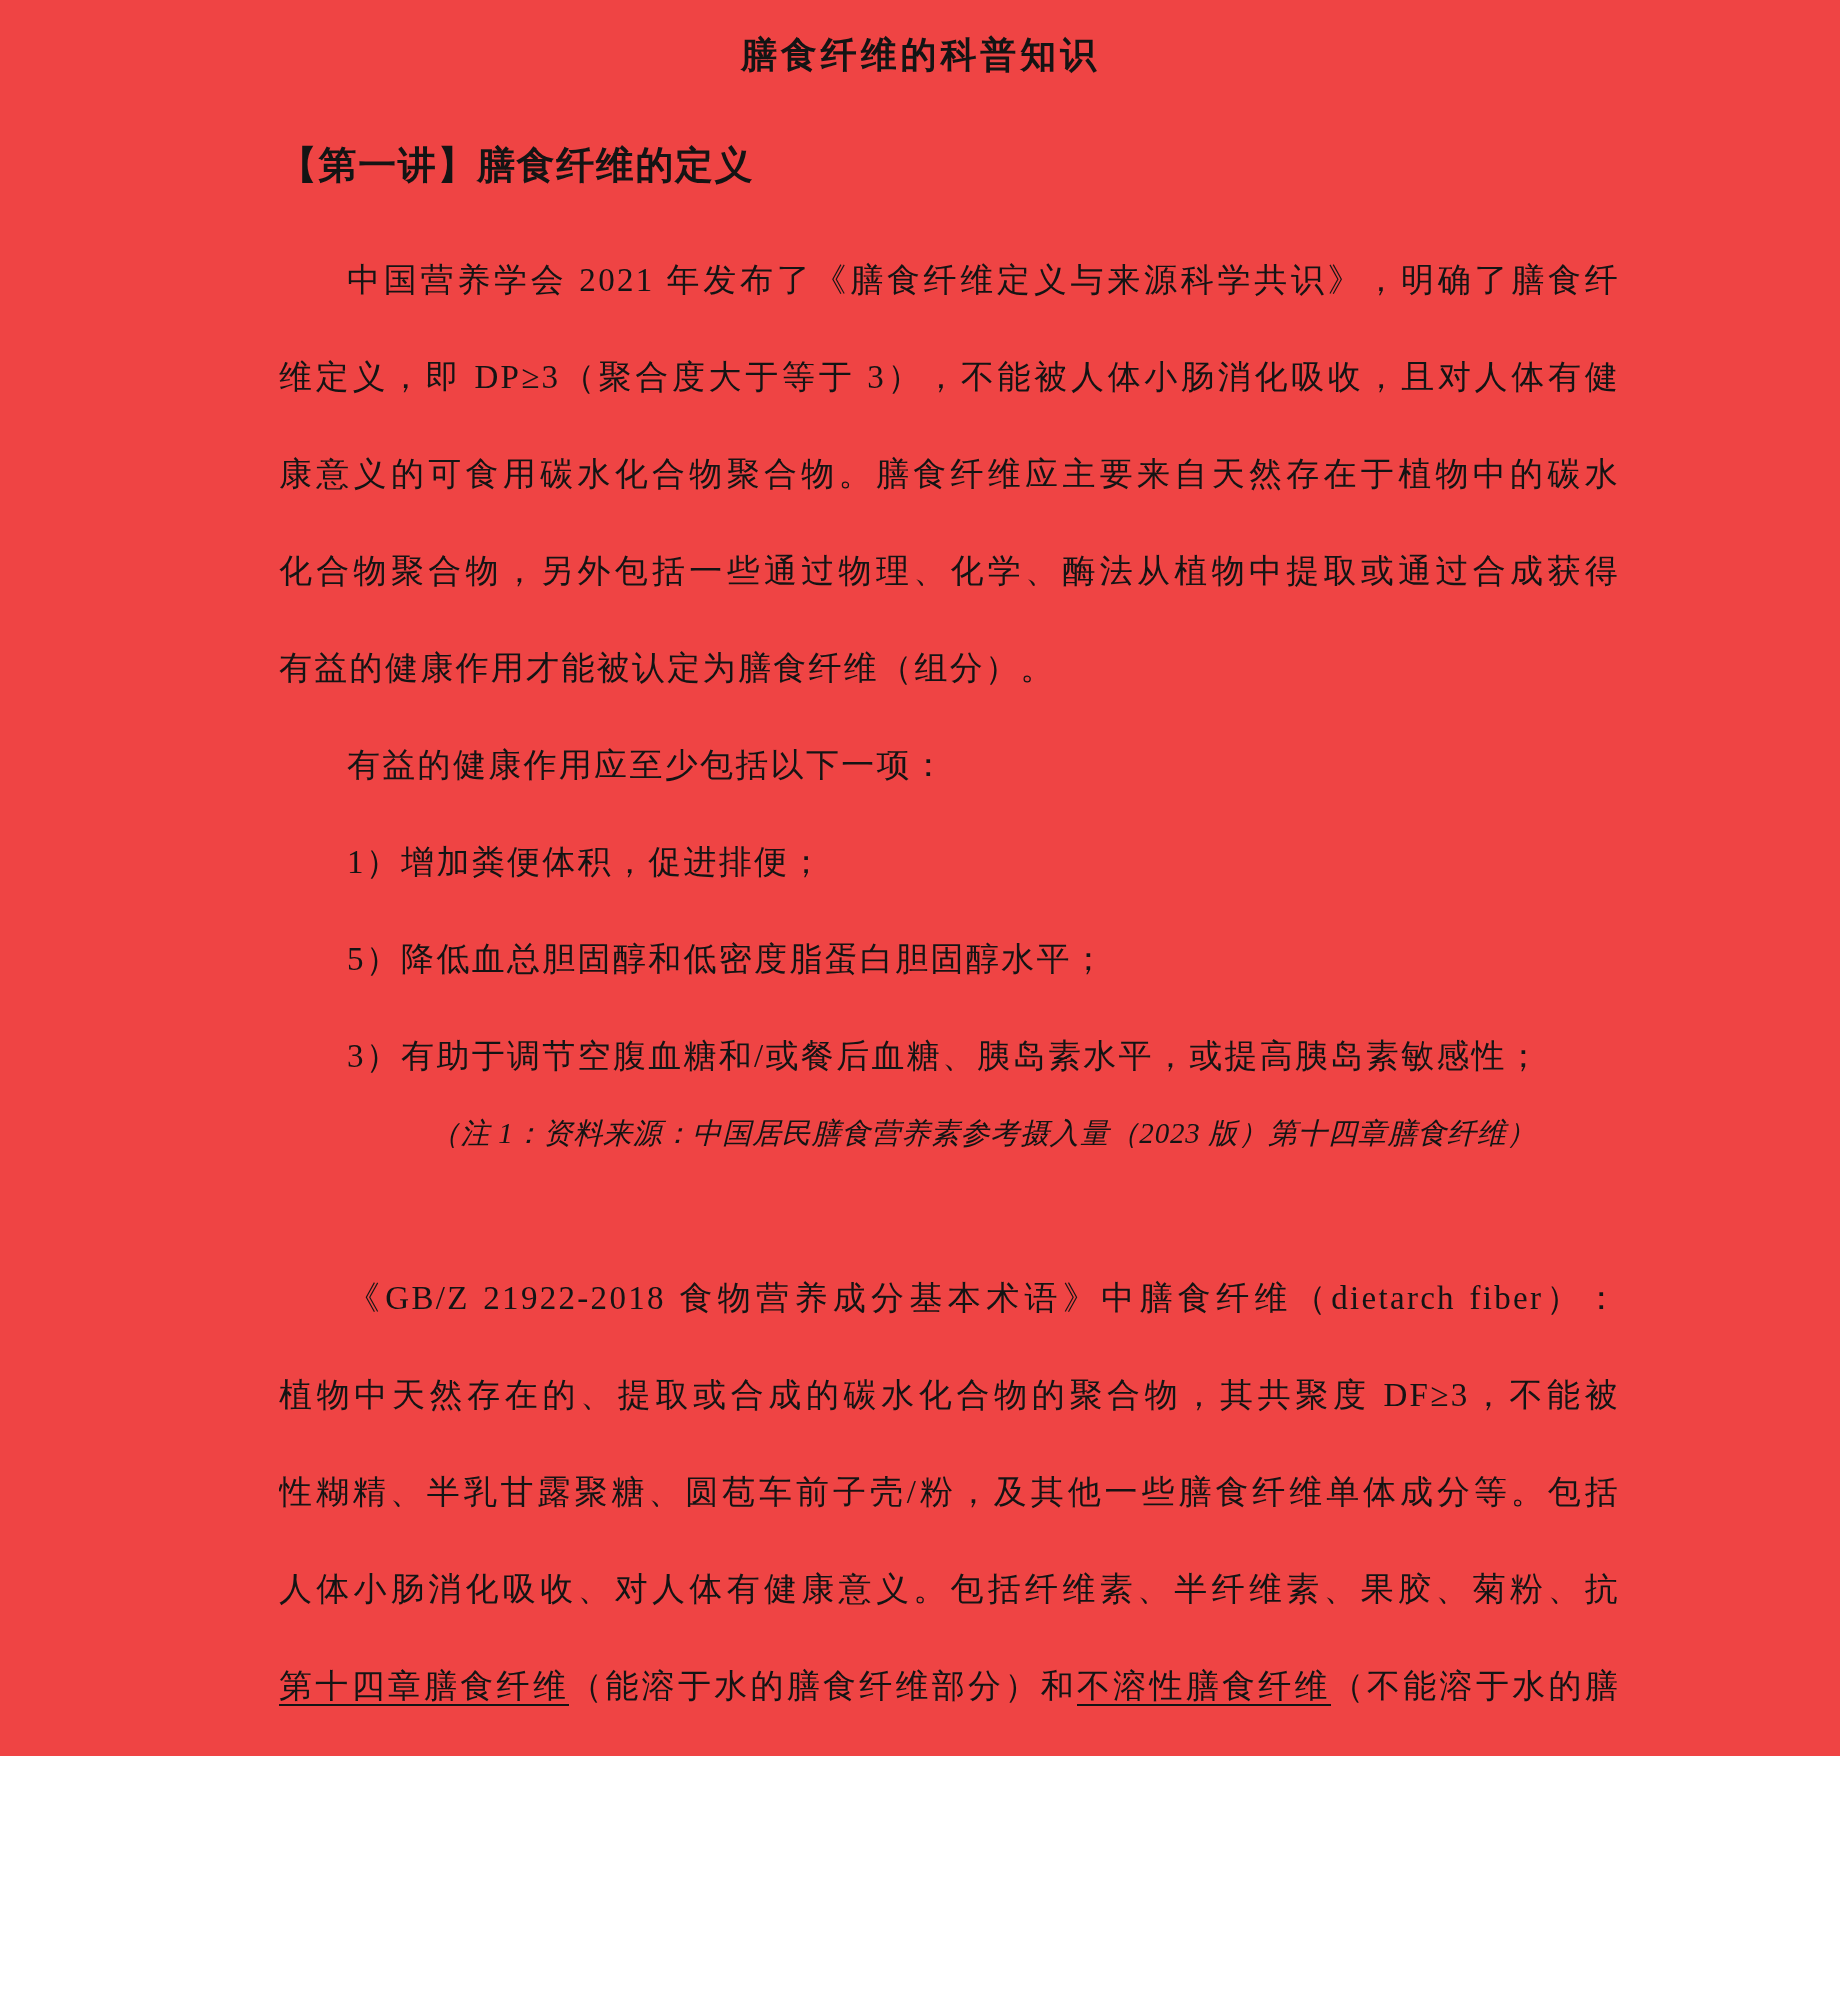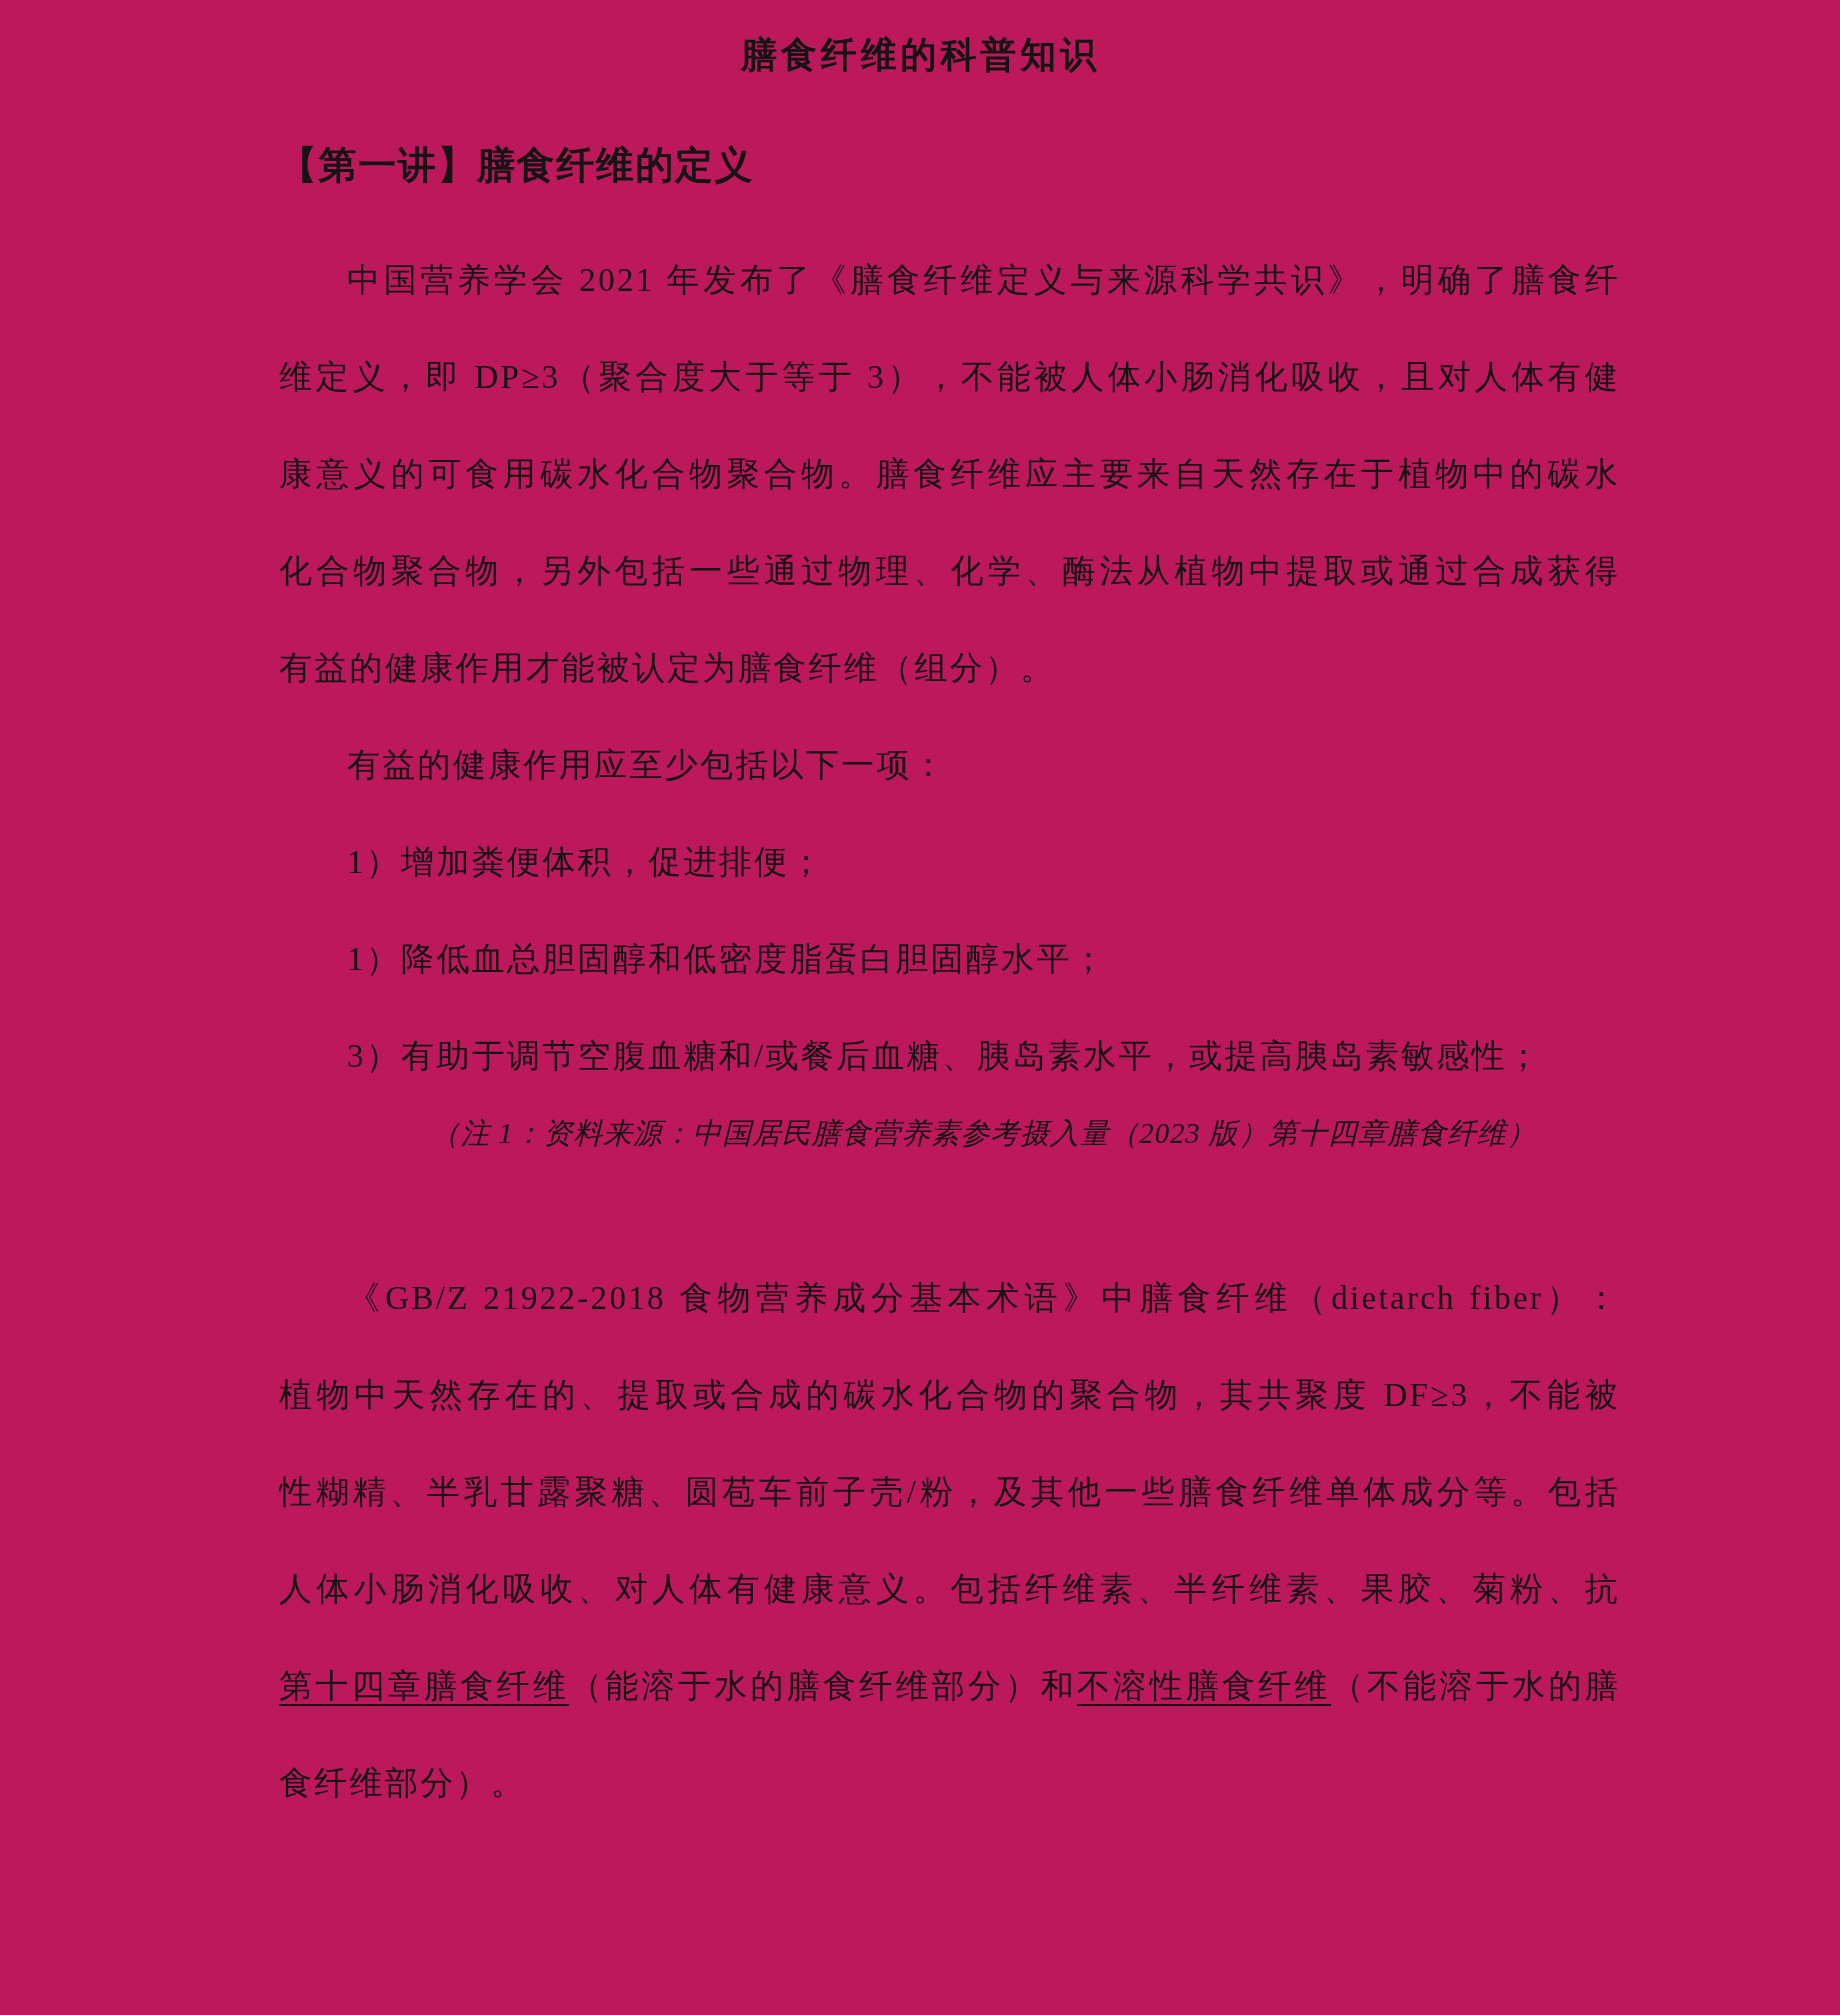--- a/index.html
+++ b/index.html
@@ -1,20 +1,20 @@
 <!DOCTYPE html>
 <html lang="zh" style="font-size:12.4px"><head>
 <meta charset="utf-8">
 <style>
   html, body { margin: 0; padding: 0; background: #ffffff; }
   .page {
     position: relative;
     width: 1841px;
-    height: 2015px;
-    background: #be185d;
+    height: 1756px;
+    background: #ef4444;
     color: #141414;
     overflow: hidden;
     font-family: "Liberation Serif", "DejaVu Serif", serif;
     box-sizing: border-box;
   }
   .title {
     margin: 0;
     padding-top: 31px;
     font-size: 36px;
     font-weight: 700;
@@ -78,21 +78,21 @@
       <div class="line jl">化合物聚合物，另外包括一些通过物理、化学、酶法从植物中提取或通过合成获得</div>
       <div class="line">有益的健康作用才能被认定为膳食纤维（组分）。</div>
     </div>
 
     <div class="para">
       <div class="line indent">有益的健康作用应至少包括以下一项：</div>
     </div>
 
     <div class="para">
       <div class="line indent">1）增加粪便体积，促进排便；</div>
-      <div class="line indent">1）降低血总胆固醇和低密度脂蛋白胆固醇水平；</div>
+      <div class="line indent">5）降低血总胆固醇和低密度脂蛋白胆固醇水平；</div>
       <div class="line indent">3）有助于调节空腹血糖和/或餐后血糖、胰岛素水平，或提高胰岛素敏感性；</div>
     </div>
 
     <div class="note indent">（注 1：资料来源：中国居民膳食营养素参考摄入量（2023 版）第十四章膳食纤维）</div>
 
     <div class="para p3">
       <div class="line jl indent">《GB/Z 21922-2018 食物营养成分基本术语》中膳食纤维（dietarch fiber）：</div>
       <div class="line jl">植物中天然存在的、提取或合成的碳水化合物的聚合物，其共聚度 DF≥3，不能被</div>
       <div class="line jl">性糊精、半乳甘露聚糖、圆苞车前子壳/粉，及其他一些膳食纤维单体成分等。包括</div>
       <div class="line jl">人体小肠消化吸收、对人体有健康意义。包括纤维素、半纤维素、果胶、菊粉、抗</div>

